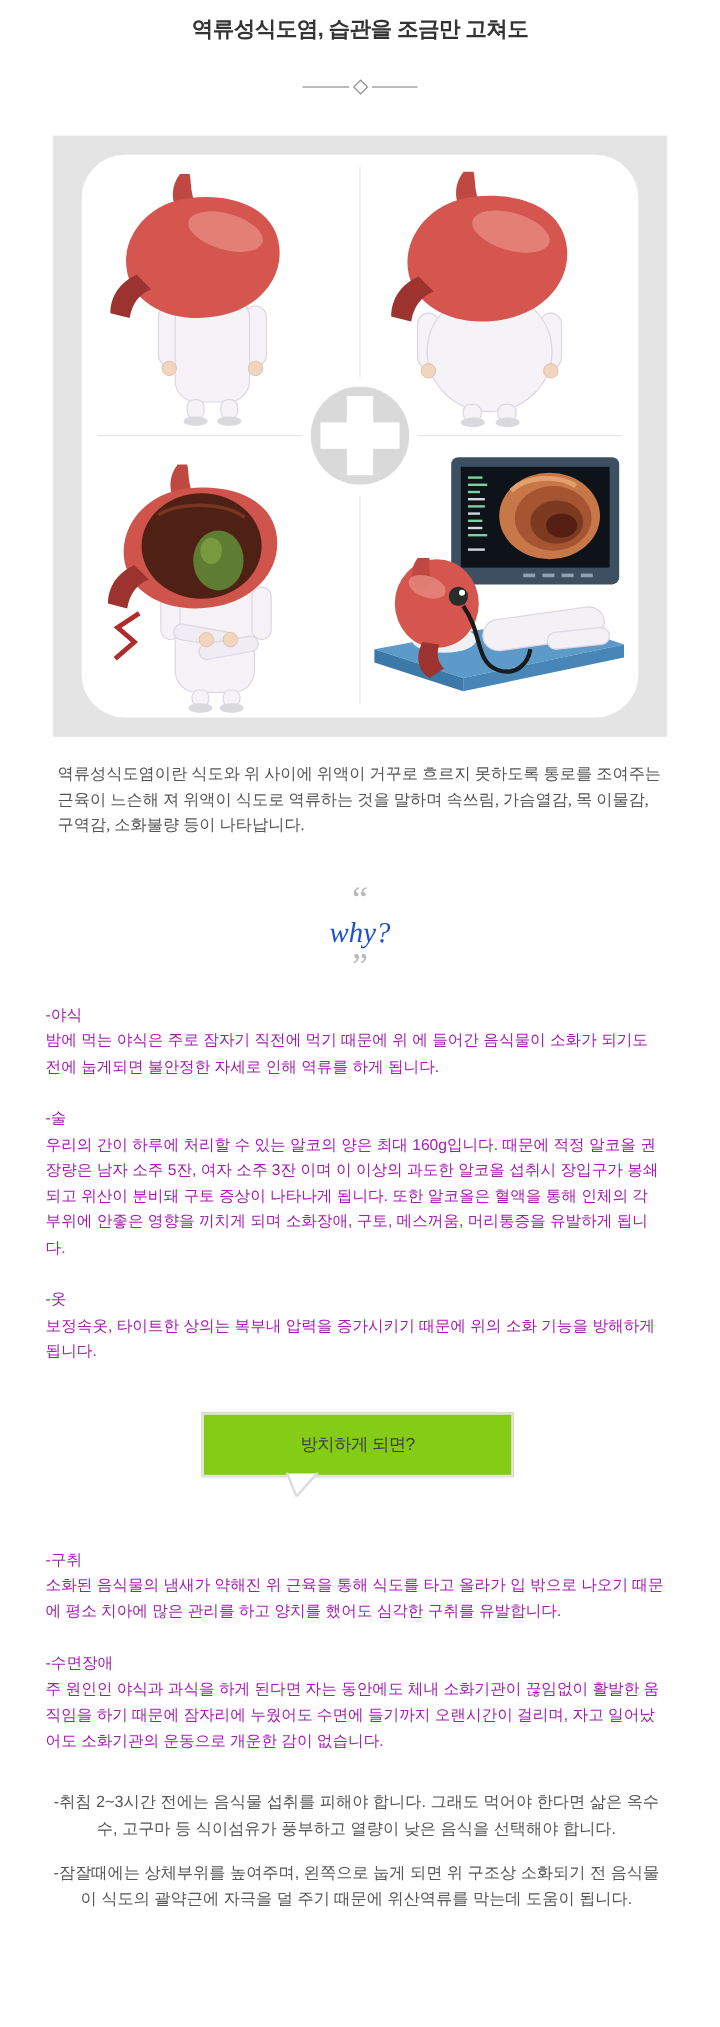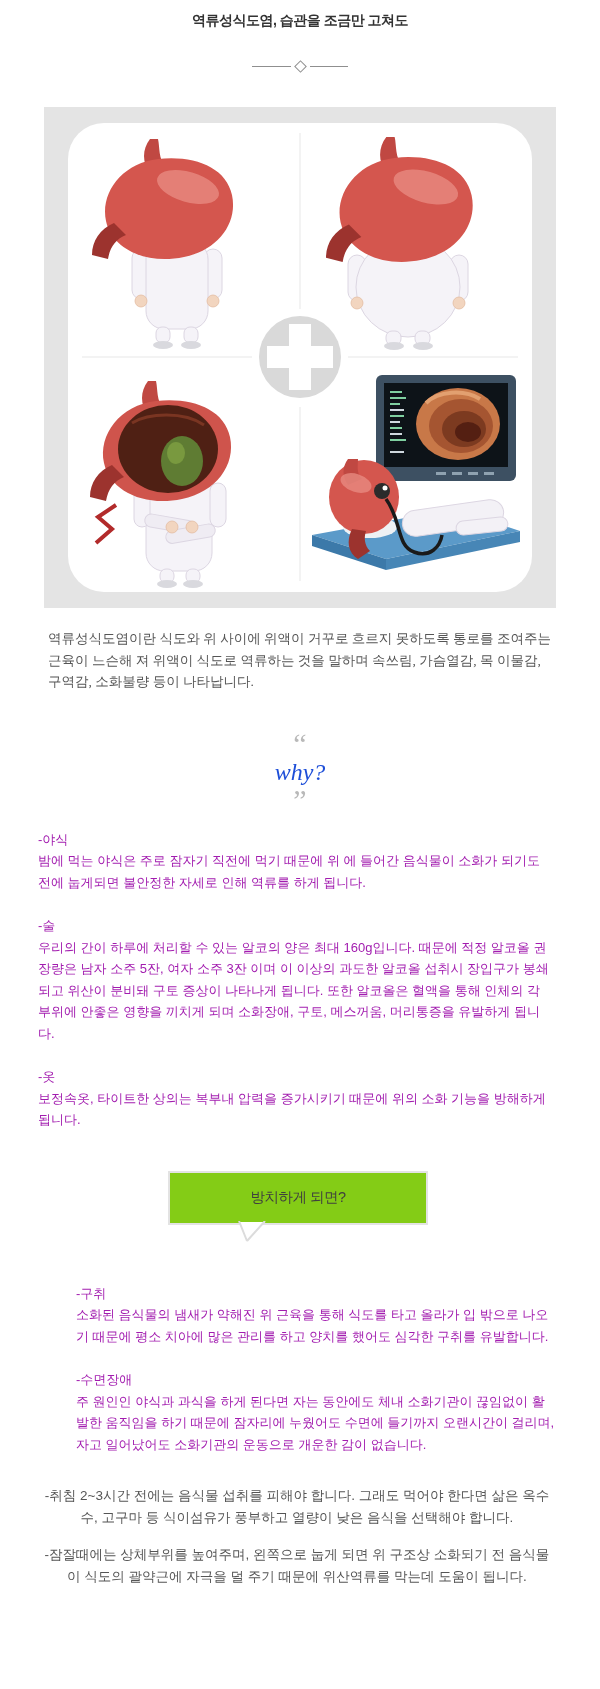--- a/index.html
+++ b/index.html
@@ -2,21 +2,21 @@
 <html lang="ko"><head>
 <meta charset="utf-8">
 <style>
   html,body{margin:0;padding:0;background:#fff;}
   .page{
     width:600px;height:1689px;overflow:hidden;position:relative;
     font-family:"Liberation Sans","DejaVu Sans",sans-serif;
     background:#fff;
   }
   .title{
-    padding-top:12px;text-align:center;font-size:14px;font-weight:bold;
+    padding-top:12px;text-align:center;font-size:18px;font-weight:bold;
     color:#333;letter-spacing:-0.5px;
   }
   .divider{margin:32px auto 0;width:96px;display:flex;align-items:center;}
   .divider .line{flex:1;height:1px;background:#8f8f8f;}
   .divider .diamond{
     width:7px;height:7px;border:1px solid #8f8f8f;background:#fff;
     transform:rotate(45deg);margin:0 5px;flex:0 0 auto;
   }
   .panel{
     margin:36px 44px 0 44px;width:512px;height:501px;background:#e4e4e4;
@@ -44,21 +44,21 @@
   .sec + .sec{margin-top:22px;}
   .sec p{margin:0;}
   .bubble-wrap{margin-top:40px;height:76px;position:relative;}
   .bubble{
     position:absolute;left:168px;top:0;width:256px;height:50px;
     border:2px solid #e3e3e3;background:#84cc16;
     display:flex;align-items:center;justify-content:center;
     font-size:14.5px;color:#3f3f3f;letter-spacing:-0.5px;
   }
   .bubble-tail{position:absolute;left:68px;top:100%;margin-top:-2px;}
-  .sections-2{margin-top:36px;margin-left:38px;}
+  .sections-2{margin-top:36px;}
   .care-head{position:relative;height:70px;margin-top:44px;}
   .care-title{
     text-align:center;padding-top:26px;font-size:15px;color:#3f3f3f;
     letter-spacing:-0.5px;
   }
   .cb{position:absolute;width:18px;height:18px;}
   .cb-tl{left:168px;top:0;border-left:4px solid #4f4f4f;border-top:4px solid #4f4f4f;}
   .cb-br{left:410px;top:46px;border-right:4px solid #4f4f4f;border-bottom:4px solid #4f4f4f;}
   .care-list{margin:30px 44px 0 38px;font-size:13.5px;line-height:21.5px;color:#555;}
   .care-list p{margin:0 0 16px 0;text-align:center;}

